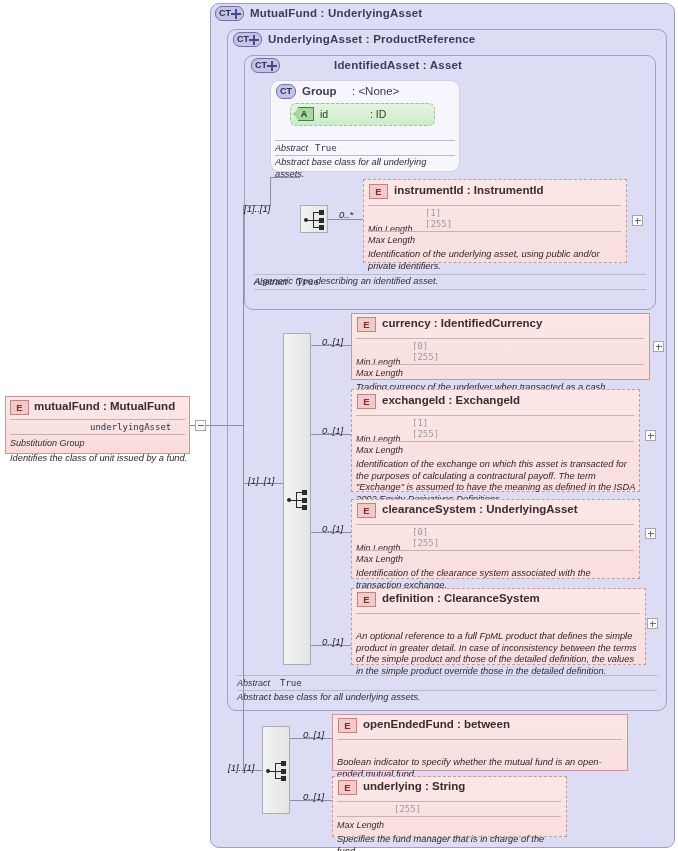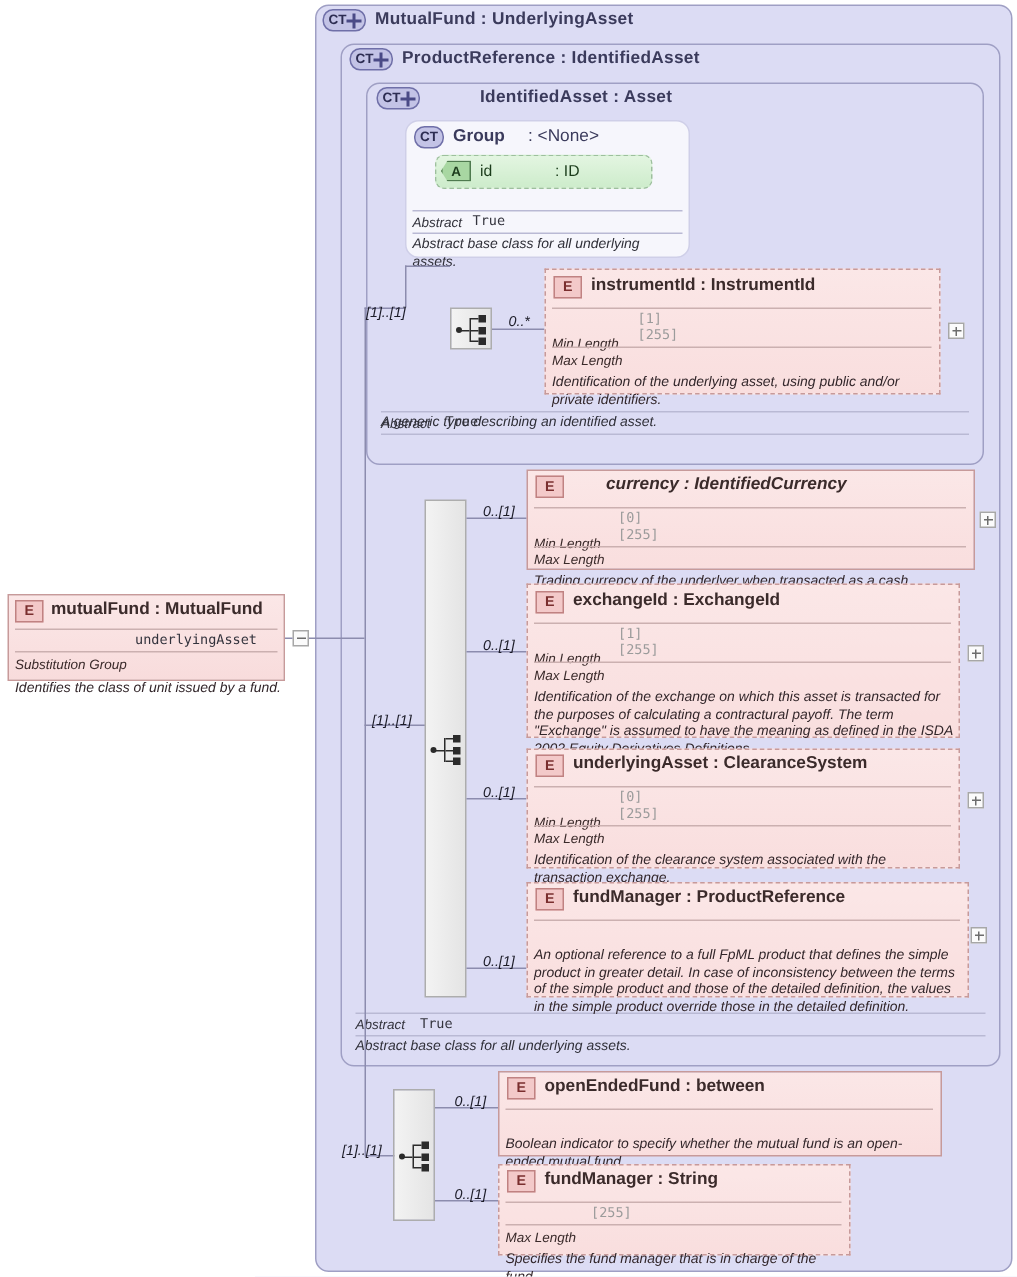--- a/index.html
+++ b/index.html
@@ -89,24 +89,24 @@
 <body>
 
 <div class="ct-box l1" style="left:210px;top:3px;width:465px;height:845px;"></div>
 <div class="ct-box l2" style="left:227px;top:29px;width:440px;height:682px;"></div>
 <div class="ct-box l3" style="left:244px;top:55px;width:412px;height:255px;"></div>
 
 <div class="ctbadge" style="left:215px;top:6px;">CT<span class="plus"></span></div>
 <div class="ct-title" style="left:250px;top:7px;">MutualFund : UnderlyingAsset</div>
 
 <div class="ctbadge" style="left:233px;top:32px;">CT<span class="plus"></span></div>
-<div class="ct-title" style="left:268px;top:33px;">ProductReference : IdentifiedAsset</div>
+<div class="ct-title" style="left:268px;top:33px;">UnderlyingAsset : ProductReference</div>
 
 <div class="ctbadge" style="left:251px;top:58px;">CT<span class="plus"></span></div>
-<div class="ct-title" style="left:276px;top:59px;padding-left:44px;">IdentifiedAsset : Asset</div>
+<div class="ct-title" style="left:290px;top:59px;padding-left:44px;">IdentifiedAsset : Asset</div>
 
 <div class="asset-card" style="left:270px;top:80px;width:190px;height:92px;"></div>
 <div class="ctbadge noplus" style="left:276px;top:84px;">CT</div>
 <div class="asset-head" style="left:302px;top:85px;">Group</div>
 <div class="asset-head" style="left:352px;top:85px;font-weight:normal;">: &lt;None&gt;</div>
 
 <div class="attr-box" style="left:290px;top:103px;width:145px;height:23px;"></div>
 <div class="abadge" style="left:294px;top:107px;">A</div>
 <div class="attr-name" style="left:320px;top:108px;">id</div>
 <div class="attr-type" style="left:370px;top:108px;">: ID</div>
@@ -190,21 +190,21 @@
   <div class="sl" style="left:13px;top:173px;width:5px;height:1px;"></div>
   <div class="sq" style="left:18px;top:156px;"></div>
   <div class="sq" style="left:18px;top:163.5px;"></div>
   <div class="sq" style="left:18px;top:171px;"></div>
 </div>
 
 <div class="ln-h" style="left:311px;top:345px;width:40px;"></div>
 <div class="card" style="left:322px;top:336px;">0..[1]</div>
 <div class="el-box solid" style="left:351px;top:313px;width:299px;height:67px;"></div>
 <div class="ebadge" style="left:357px;top:317px;">E</div>
-<div class="el-title" style="left:404px;top:317px;font-style:italic;">currency : IdentifiedCurrency</div>
+<div class="el-title" style="left:382px;top:317px;">currency : IdentifiedCurrency</div>
 <div class="el-rule" style="left:356px;top:338px;width:288px;"></div>
 <div class="el-key" style="left:356px;top:341px;">Min Length</div>
 <div class="el-val" style="left:412px;top:341px;">[0]</div>
 <div class="el-key" style="left:356px;top:352px;">Max Length</div>
 <div class="el-val" style="left:412px;top:352px;">[255]</div>
 <div class="el-rule" style="left:356px;top:364px;width:288px;"></div>
 <div class="el-doc" style="left:356px;top:366px;width:290px;">Trading currency of the underlyer when transacted as a cash instrument.</div>
 <div class="expander" style="left:653px;top:341px;"></div>
 
 <div class="ln-h" style="left:311px;top:434px;width:40px;"></div>
@@ -218,35 +218,35 @@
 <div class="el-key" style="left:356px;top:429px;">Max Length</div>
 <div class="el-val" style="left:412px;top:429px;">[255]</div>
 <div class="el-rule" style="left:356px;top:441px;width:278px;"></div>
 <div class="el-doc" style="left:356px;top:443px;width:280px;">Identification of the exchange on which this asset is transacted for the purposes of calculating a contractural payoff. The term "Exchange" is assumed to have the meaning as defined in the ISDA 2002 Equity Derivatives Definitions.</div>
 <div class="expander" style="left:645px;top:430px;"></div>
 
 <div class="ln-h" style="left:311px;top:532px;width:40px;"></div>
 <div class="card" style="left:322px;top:523px;">0..[1]</div>
 <div class="el-box" style="left:351px;top:499px;width:289px;height:80px;"></div>
 <div class="ebadge" style="left:357px;top:503px;">E</div>
-<div class="el-title" style="left:382px;top:503px;">underlyingAsset : ClearanceSystem</div>
+<div class="el-title" style="left:382px;top:503px;">clearanceSystem : UnderlyingAsset</div>
 <div class="el-rule" style="left:356px;top:524px;width:278px;"></div>
 <div class="el-key" style="left:356px;top:527px;">Min Length</div>
 <div class="el-val" style="left:412px;top:527px;">[0]</div>
 <div class="el-key" style="left:356px;top:538px;">Max Length</div>
 <div class="el-val" style="left:412px;top:538px;">[255]</div>
 <div class="el-rule" style="left:356px;top:550px;width:278px;"></div>
 <div class="el-doc" style="left:356px;top:552px;width:280px;">Identification of the clearance system associated with the transaction exchange.</div>
 <div class="expander" style="left:645px;top:528px;"></div>
 
 <div class="ln-h" style="left:311px;top:645px;width:40px;"></div>
 <div class="card" style="left:322px;top:636px;">0..[1]</div>
 <div class="el-box" style="left:351px;top:588px;width:295px;height:77px;"></div>
 <div class="ebadge" style="left:357px;top:592px;">E</div>
-<div class="el-title" style="left:382px;top:592px;">fundManager : ProductReference</div>
+<div class="el-title" style="left:382px;top:592px;">definition : ClearanceSystem</div>
 <div class="el-rule" style="left:356px;top:613px;width:284px;"></div>
 <div class="el-doc" style="left:356px;top:615px;width:286px;">An optional reference to a full FpML product that defines the simple product in greater detail. In case of inconsistency between the terms of the simple product and those of the detailed definition, the values in the simple product override those in the detailed definition.</div>
 <div class="expander" style="left:647px;top:618px;"></div>
 
 <div class="seq" style="left:262px;top:726px;width:28px;height:88px;">
   <div class="dot" style="left:3px;top:42px;"></div>
   <div class="sl" style="left:6px;top:43.5px;width:6px;height:1px;"></div>
   <div class="sl" style="left:12px;top:36px;width:1px;height:16px;"></div>
   <div class="sl" style="left:13px;top:36px;width:5px;height:1px;"></div>
   <div class="sl" style="left:13px;top:43.5px;width:5px;height:1px;"></div>
@@ -261,18 +261,18 @@
 <div class="el-box solid" style="left:332px;top:714px;width:296px;height:57px;"></div>
 <div class="ebadge" style="left:338px;top:718px;">E</div>
 <div class="el-title" style="left:363px;top:718px;">openEndedFund : between</div>
 <div class="el-rule" style="left:337px;top:739px;width:285px;"></div>
 <div class="el-doc" style="left:337px;top:741px;width:287px;">Boolean indicator to specify whether the mutual fund is an open-ended mutual fund.</div>
 
 <div class="ln-h" style="left:290px;top:800px;width:42px;"></div>
 <div class="card" style="left:303px;top:791px;">0..[1]</div>
 <div class="el-box" style="left:332px;top:776px;width:235px;height:61px;"></div>
 <div class="ebadge" style="left:338px;top:780px;">E</div>
-<div class="el-title" style="left:363px;top:780px;">fundManager : String</div>
+<div class="el-title" style="left:363px;top:780px;">underlying : String</div>
 <div class="el-rule" style="left:337px;top:801px;width:224px;"></div>
 <div class="el-key" style="left:337px;top:804px;">Max Length</div>
 <div class="el-val" style="left:394px;top:804px;">[255]</div>
 <div class="el-rule" style="left:337px;top:816px;width:224px;"></div>
 <div class="el-doc" style="left:337px;top:818px;width:226px;">Specifies the fund manager that is in charge of the fund.</div>
 
 </body></html>

